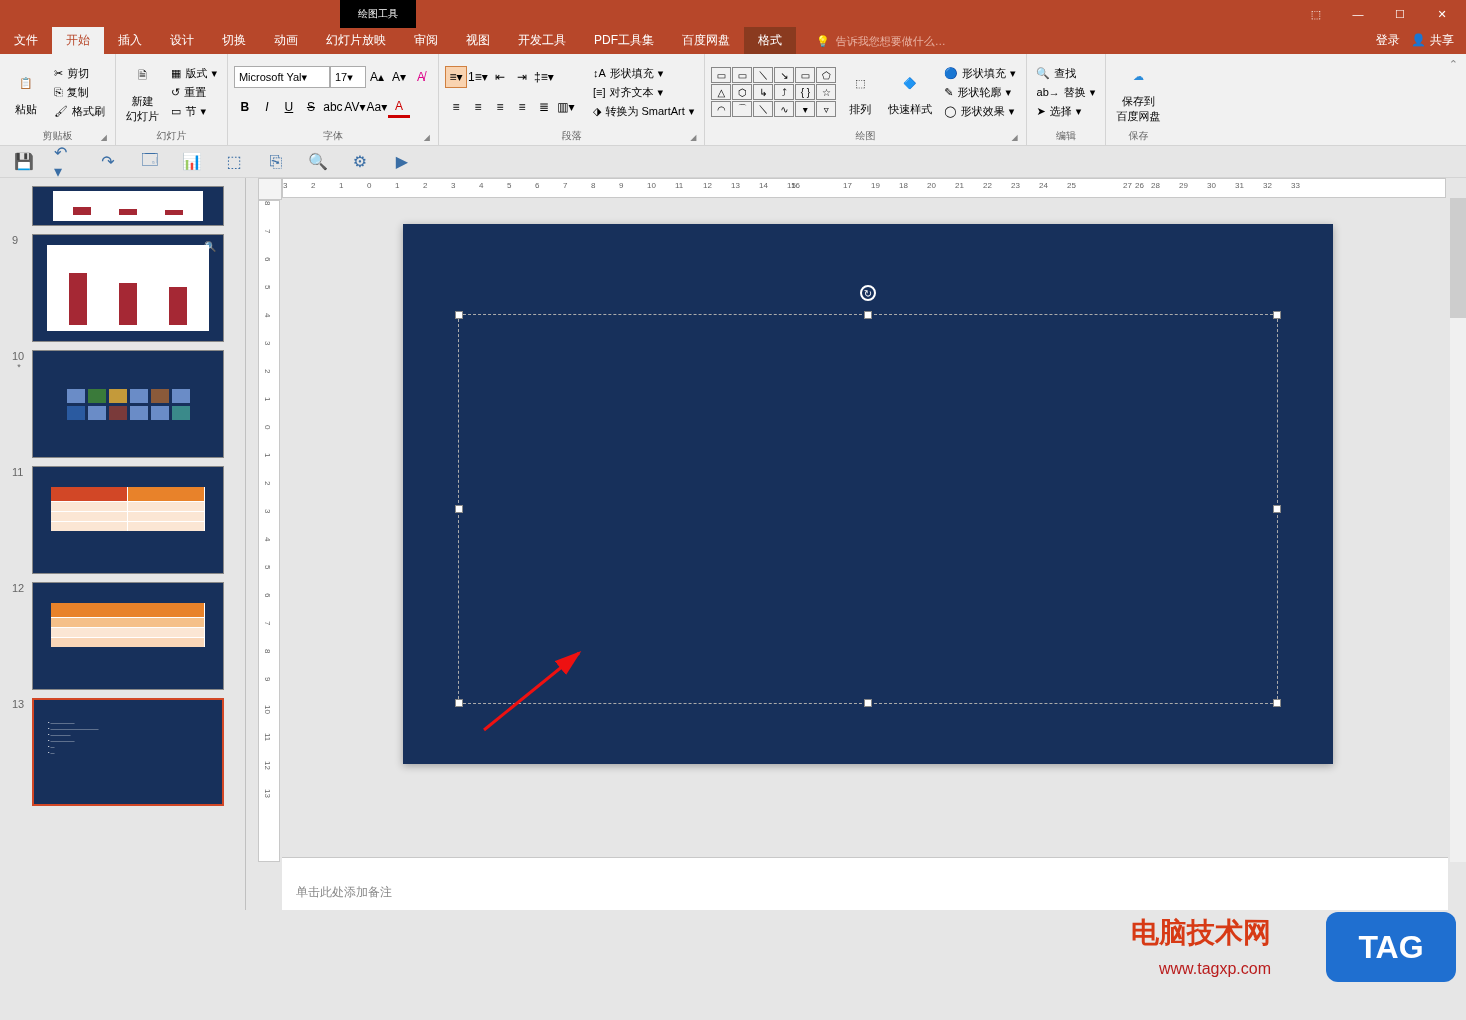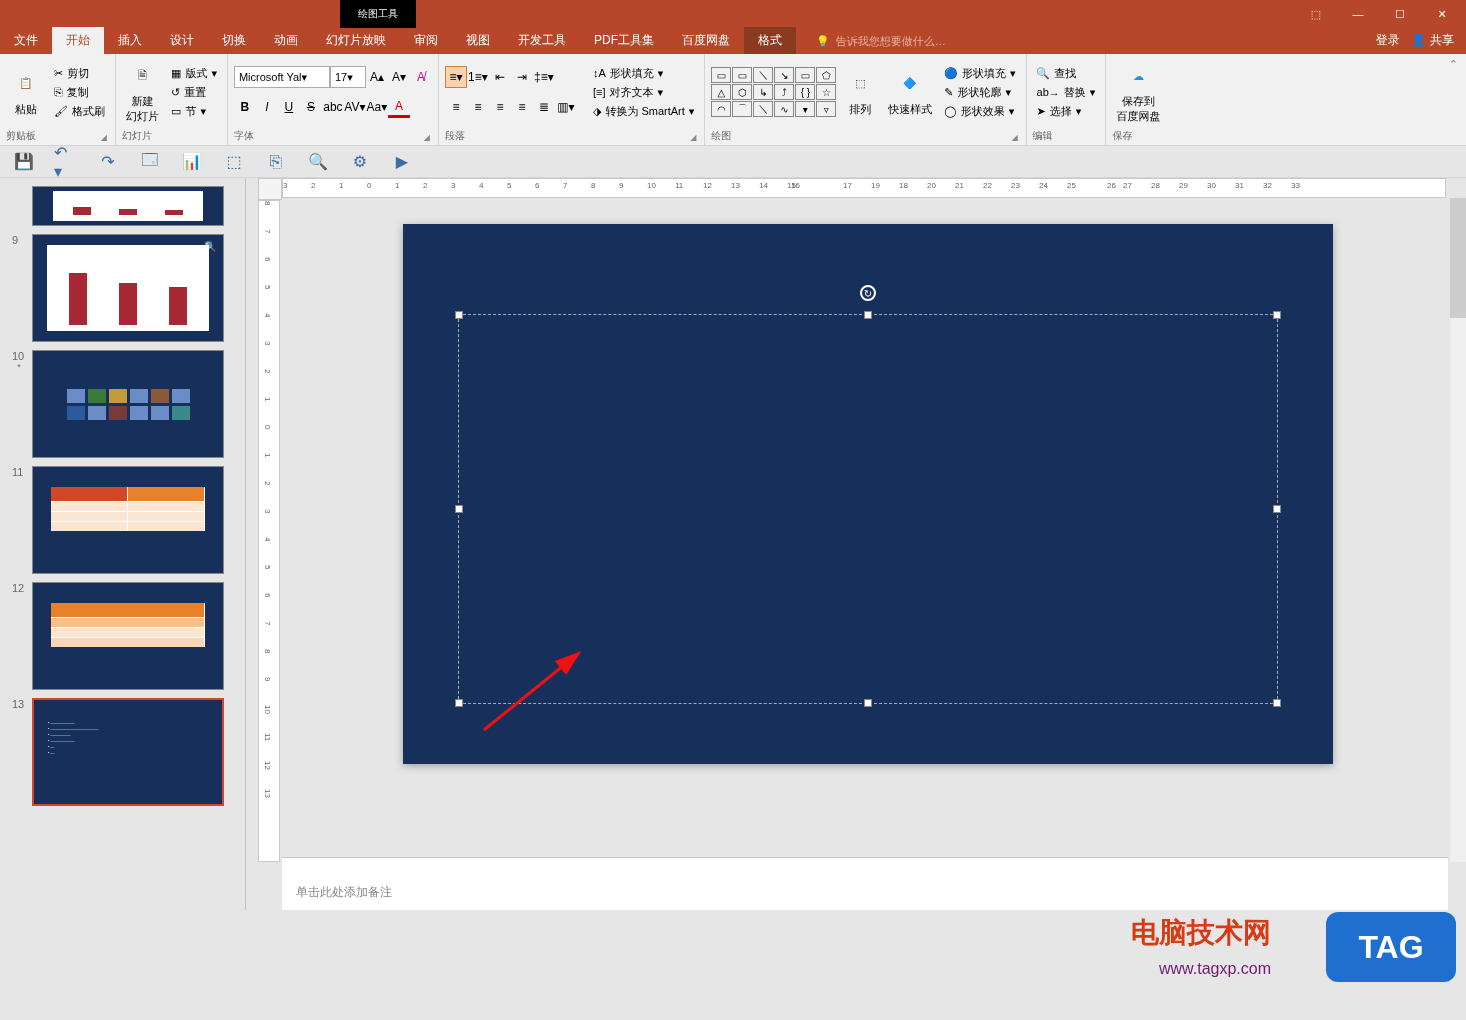--- a/index.html
+++ b/index.html
@@ -18,21 +18,21 @@
 .menutab { padding: 5px 14px; cursor: pointer; }
 .menutab.active { background: #f1f1f1; color: #b7472a; }
 .menutab.format { background: #8a3a1f; }
 .tell-me { margin-left: 20px; color: #e8b0a0; font-size: 11px; display: flex; align-items: center; gap: 6px; padding-bottom: 5px; }
 .menutabs-right { margin-left: auto; display: flex; gap: 12px; padding-right: 12px; padding-bottom: 5px; font-size: 12px; }
 
 
 .ribbon { height: 92px; background: #f1f1f1; display: flex; border-bottom: 1px solid #d4d4d4; }
 .ribbon-group { border-right: 1px solid #d4d4d4; padding: 3px 6px 2px; display: flex; flex-direction: column; }
 .rg-content { flex: 1; display: flex; align-items: center; gap: 4px; }
-.rg-label { font-size: 10px; color: #666; text-align: left; padding-top: 2px; position: relative; }
+.rg-label { font-size: 10px; color: #666; text-align: center; padding-top: 2px; position: relative; }
 .rg-launcher { position: absolute; right: 2px; bottom: 1px; font-size: 8px; color: #888; }
 .big-btn { display: flex; flex-direction: column; align-items: center; gap: 2px; font-size: 11px; cursor: pointer; padding: 2px 4px; }
 .big-btn-icon { width: 32px; height: 32px; display: flex; align-items: center; justify-content: center; }
 .small-row { display: flex; flex-direction: column; gap: 2px; font-size: 11px; }
 .small-item { display: flex; align-items: center; gap: 4px; padding: 1px 4px; cursor: pointer; }
 .font-select { height: 22px; border: 1px solid #ababab; background: #fff; font-size: 11px; padding: 0 4px; display: flex; align-items: center; }
 .font-name { width: 96px; }
 .font-size { width: 36px; }
 .fmt-btn { width: 22px; height: 22px; display: inline-flex; align-items: center; justify-content: center; cursor: pointer; font-size: 12px; }
 .fmt-row { display: flex; gap: 0; }
@@ -72,21 +72,21 @@
 .cursor-mark { display: inline-block; width: 1px; height: 16px; background: #fff; vertical-align: middle; margin-left: 1px; }
 
 .notes-bar { position: absolute; bottom: 0; left: 36px; right: 18px; height: 40px; background: #fff; border-top: 1px solid #c8c8c8; padding: 26px 14px; font-size: 12px; color: #888; cursor: text; }
 
 
 .vscroll { position: absolute; right: 0; top: 20px; bottom: 48px; width: 16px; background: #f0f0f0; }
 .vscroll-thumb { position: absolute; top:0; width: 100%; height: 120px; background: #cdcdcd; }
 
 
 .wm1 { position: absolute; right: 195px; bottom: 68px; color: #d73a15; font-size: 28px; font-weight: bold; z-index: 10; }
-.wm1b { position: absolute; right: 195px; bottom: 42px; color: #701a75; font-size: 16px; z-index: 10; }
+.wm1b { position: absolute; right: 195px; bottom: 42px; color: #b91c1c; font-size: 16px; z-index: 10; }
 .wm2 { position: absolute; right: 10px; bottom: 38px; width: 130px; height: 70px; background: #1f6fd0; border-radius: 12px; color: #fff; font-size: 32px; font-weight: bold; display: flex; align-items: center; justify-content: center; z-index: 10; }
 
 
 .mini-chart { position: absolute; inset: 10px 14px; background: #fff; display: flex; align-items: flex-end; justify-content: space-around; padding: 6px; }
 .mini-bar { width: 18px; background: #a52834; }
 .mini-table { position: absolute; inset: 20px 18px; }
 .mt-head { height: 14px; display: flex; }
 .mt-head div { flex: 1; background: #e8822a; border-right: 1px solid #fff; }
 .mt-row { height: 10px; display: flex; }
 .mt-row div { flex: 1; background: #fbe6d4; border-right: 1px solid #fff; border-top: 1px solid #fff; }
@@ -451,21 +451,21 @@
         <span class="ruler-tick" style="left: 508px;">16</span>
         <span class="ruler-tick" style="left: 560px;">17</span>
         <span class="ruler-tick" style="left: 588px;">19</span>
         <span class="ruler-tick" style="left: 616px;">18</span>
         <span class="ruler-tick" style="left: 644px;">20</span>
         <span class="ruler-tick" style="left: 672px;">21</span>
         <span class="ruler-tick" style="left: 700px;">22</span>
         <span class="ruler-tick" style="left: 728px;">23</span>
         <span class="ruler-tick" style="left: 756px;">24</span>
         <span class="ruler-tick" style="left: 784px;">25</span>
-        <span class="ruler-tick" style="left: 824px;">26</span>
+        <span class="ruler-tick" style="left: 852px;">26</span>
         <span class="ruler-tick" style="left: 840px;">27</span>
         <span class="ruler-tick" style="left: 868px;">28</span>
         <span class="ruler-tick" style="left: 896px;">29</span>
         <span class="ruler-tick" style="left: 924px;">30</span>
         <span class="ruler-tick" style="left: 952px;">31</span>
         <span class="ruler-tick" style="left: 980px;">32</span>
         <span class="ruler-tick" style="left: 1008px;">33</span>
       </div>
     <div class="vruler" id="vruler">
         <span class="vruler-tick" style="top: 0px;">8</span>

